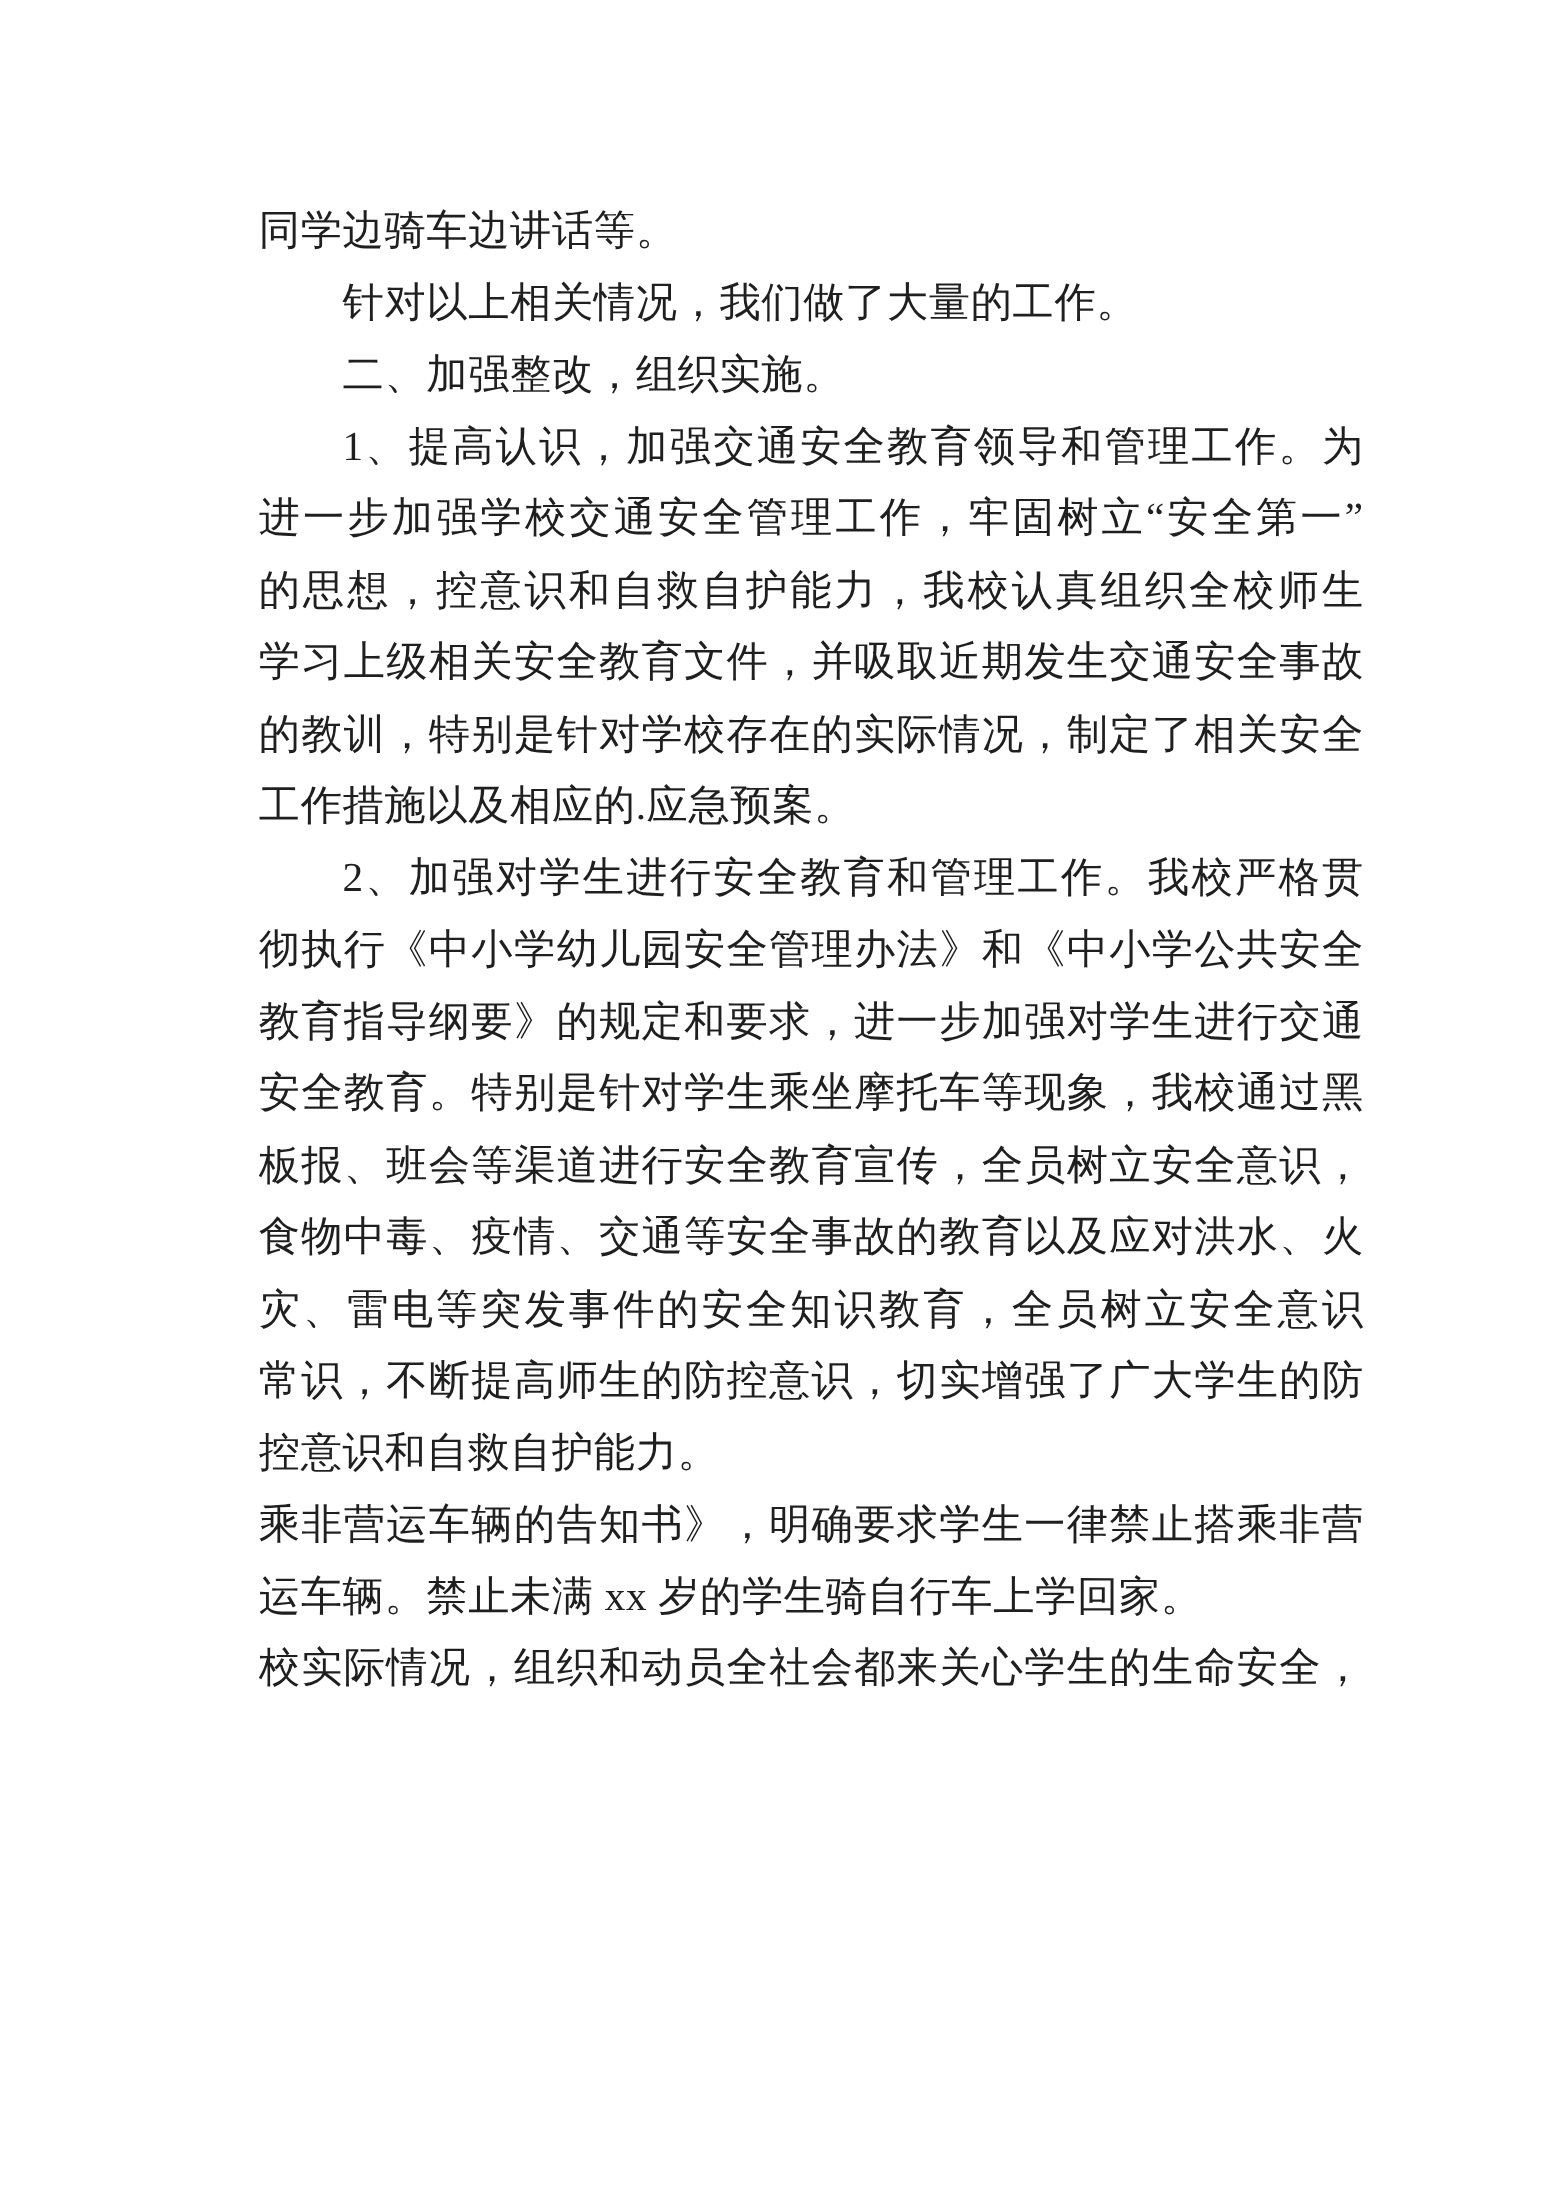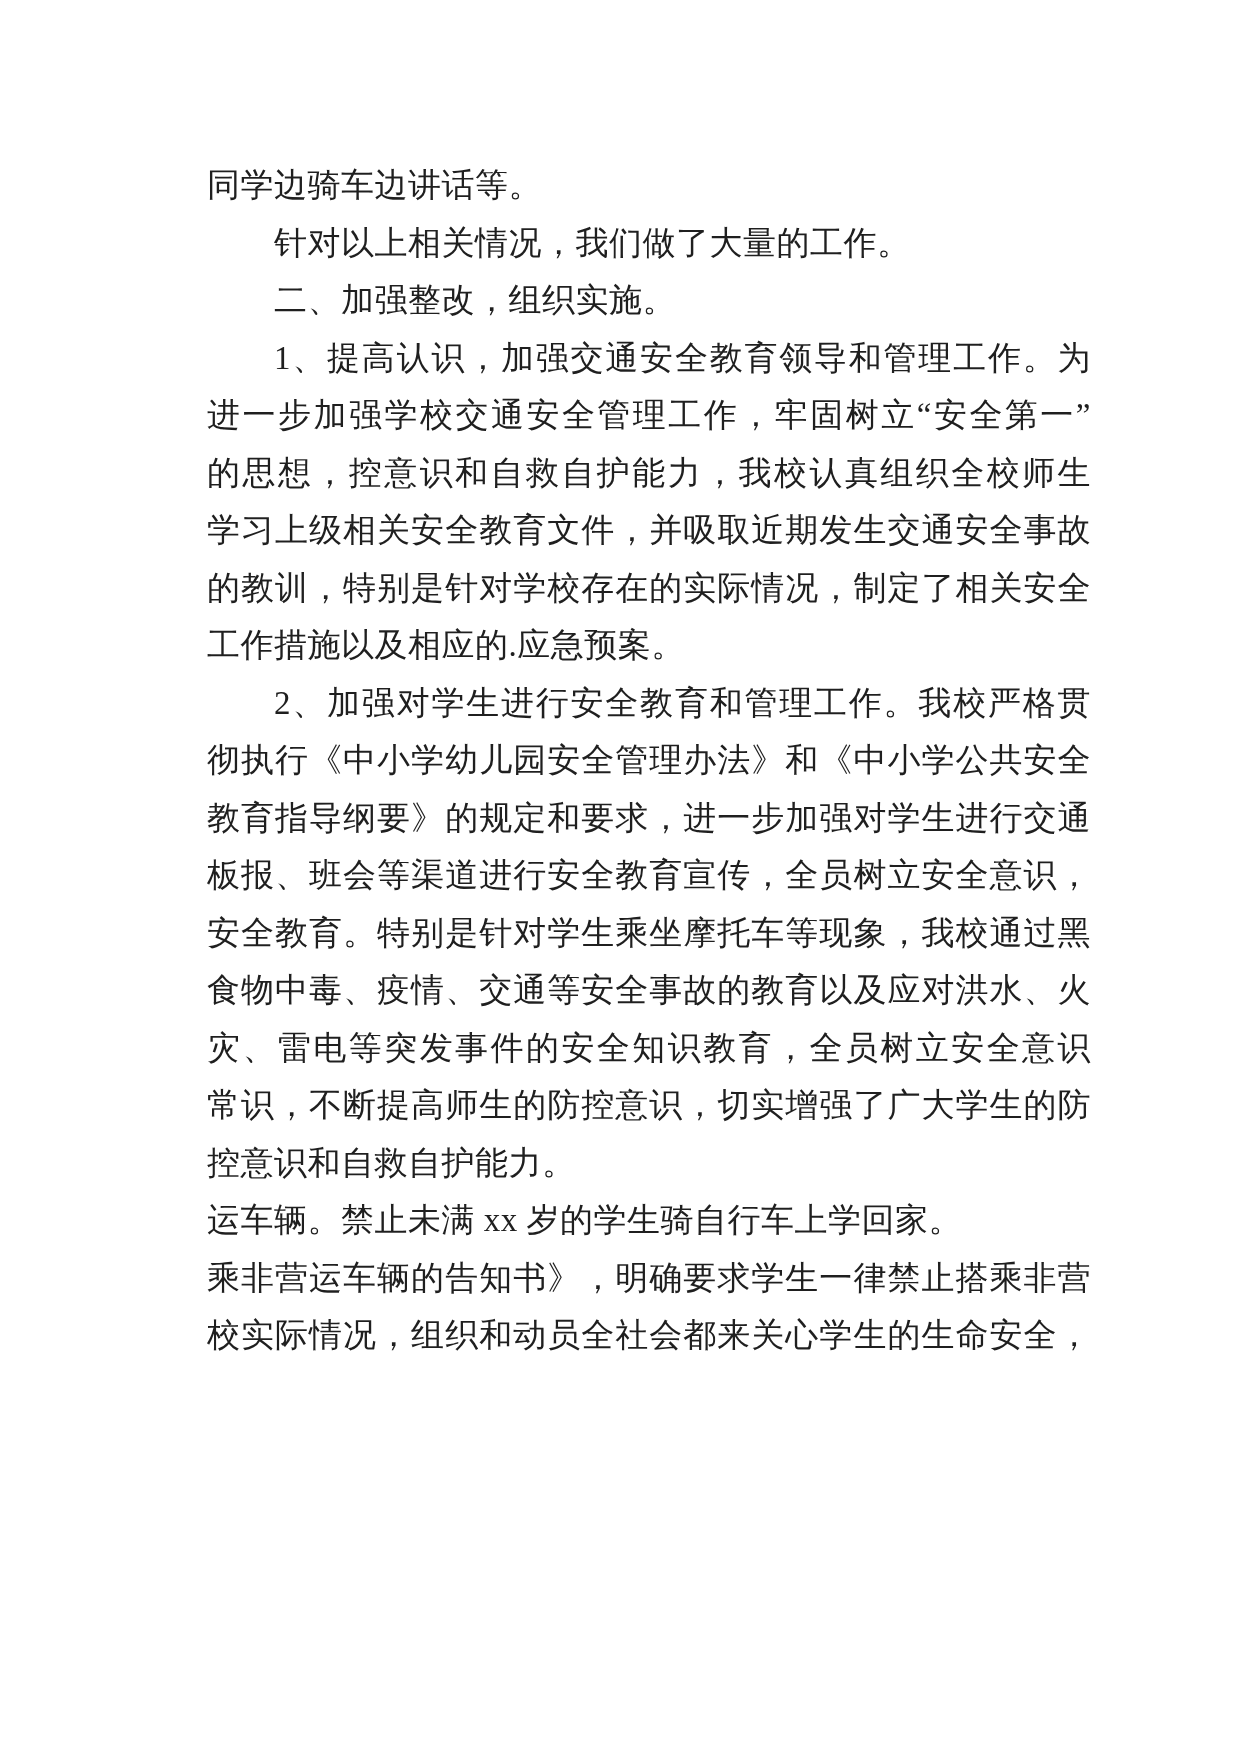--- a/index.html
+++ b/index.html
@@ -55,23 +55,23 @@
     <div class="line indent end">二、加强整改，组织实施。</div>
     <div class="line indent">1、提高认识，加强交通安全教育领导和管理工作。为</div>
     <div class="line">进一步加强学校交通安全管理工作，牢固树立“安全第一”</div>
     <div class="line">的思想，控意识和自救自护能力，我校认真组织全校师生</div>
     <div class="line">学习上级相关安全教育文件，并吸取近期发生交通安全事故</div>
     <div class="line">的教训，特别是针对学校存在的实际情况，制定了相关安全</div>
     <div class="line end">工作措施以及相应的.应急预案。</div>
     <div class="line indent">2、加强对学生进行安全教育和管理工作。我校严格贯</div>
     <div class="line">彻执行《中小学幼儿园安全管理办法》和《中小学公共安全</div>
     <div class="line">教育指导纲要》的规定和要求，进一步加强对学生进行交通</div>
+    <div class="line">安全教育。特别是针对学生乘坐摩托车等现象，我校通过黑</div>
     <div class="line">板报、班会等渠道进行安全教育宣传，全员树立安全意识，</div>
-    <div class="line">安全教育。特别是针对学生乘坐摩托车等现象，我校通过黑</div>
     <div class="line">食物中毒、疫情、交通等安全事故的教育以及应对洪水、火</div>
     <div class="line">灾、雷电等突发事件的安全知识教育，全员树立安全意识</div>
     <div class="line">常识，不断提高师生的防控意识，切实增强了广大学生的防</div>
     <div class="line end">控意识和自救自护能力。</div>
+    <div class="line">乘非营运车辆的告知书》，明确要求学生一律禁止搭乘非营</div>
     <div class="line end">运车辆。禁止未满 xx 岁的学生骑自行车上学回家。</div>
-    <div class="line">乘非营运车辆的告知书》，明确要求学生一律禁止搭乘非营</div>
     <div class="line">校实际情况，组织和动员全社会都来关心学生的生命安全，</div>
   </div>
 </div>
 
 </body></html>

